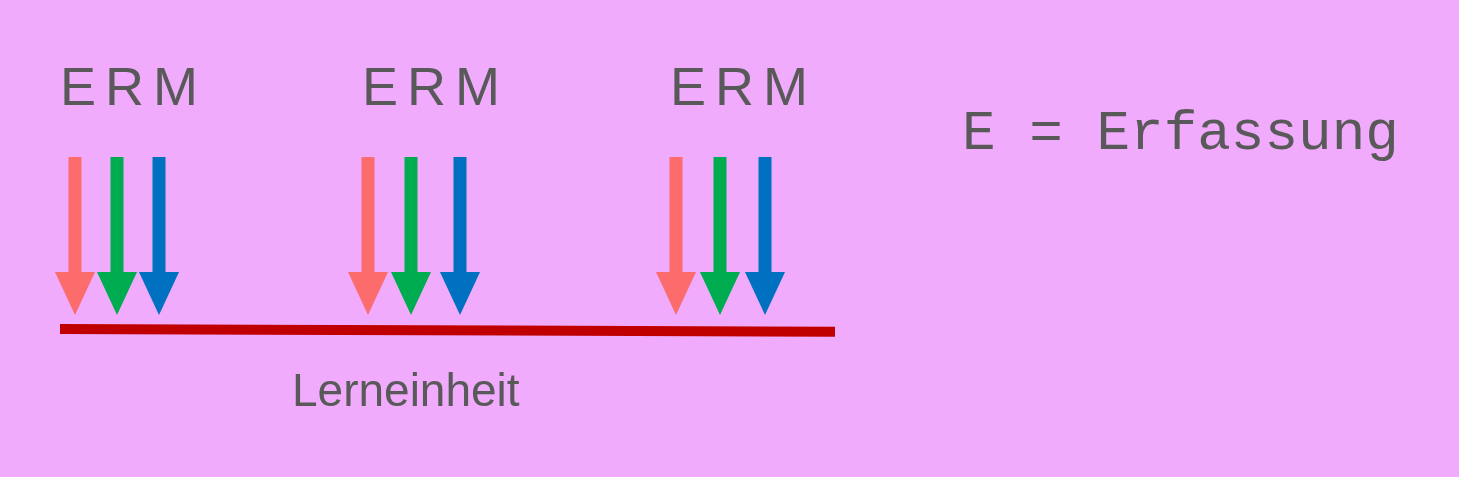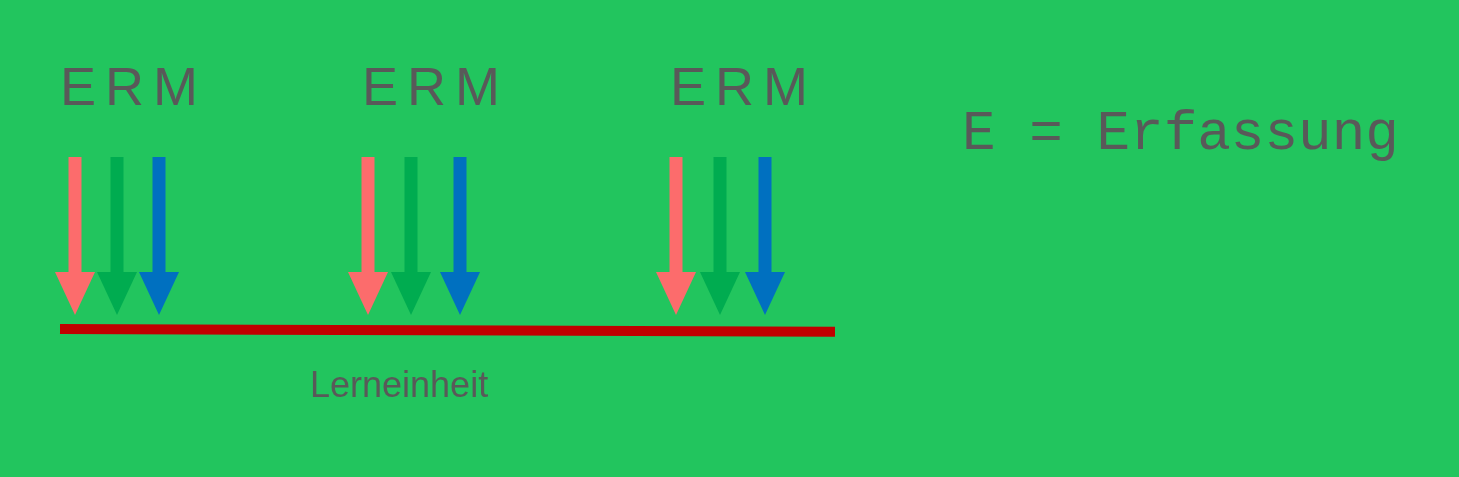--- a/index.html
+++ b/index.html
@@ -4,21 +4,21 @@
 <style>
   html, body {
     margin: 0;
     padding: 0;
     background: #ffffff;
   }
   .canvas {
     position: relative;
     width: 1459px;
     height: 477px;
-    background: #22c55e;
+    background: #f0abfc;
     overflow: hidden;
     font-family: "Liberation Sans", sans-serif;
     color: var(--color-text, #595959);
   }
 
   
   .erm-label {
     position: absolute;
     top: 59px;
     font-size: 54px;
@@ -61,23 +61,23 @@
     width: 775px;
     height: 10px;
     background: var(--color-timeline, #C00000);
     transform: rotate(0.2deg);
     transform-origin: left center;
   }
 
   
   .timeline-label {
     position: absolute;
-    left: 310px;
+    left: 292px;
     top: 367px;
-    font-size: 36px;
+    font-size: 46px;
     line-height: 1;
     color: var(--color-text, #595959);
     white-space: nowrap;
   }
 
   
   .legend {
     position: absolute;
     left: 962px;
     top: 101px;

